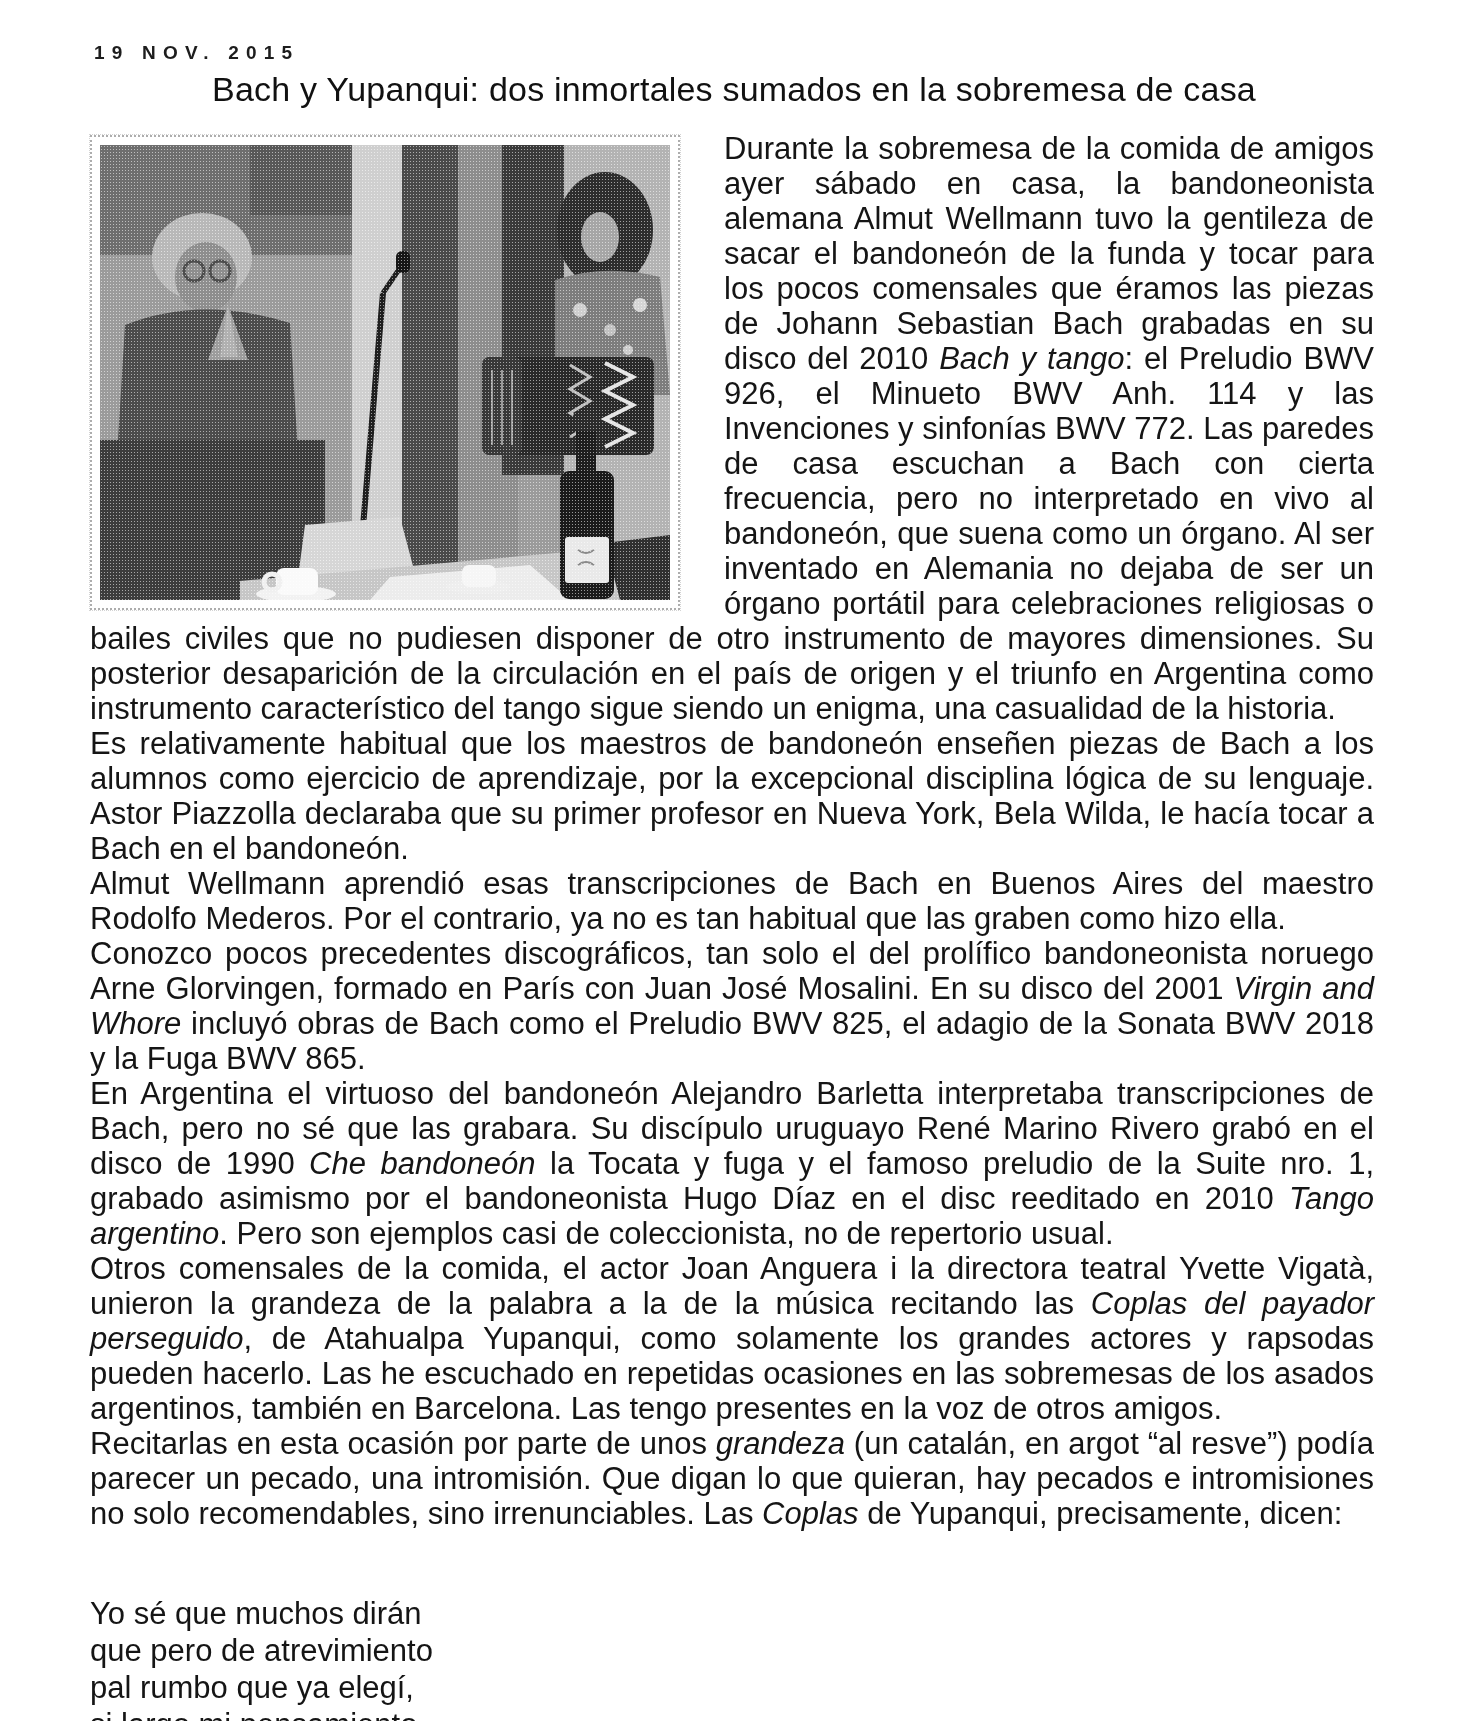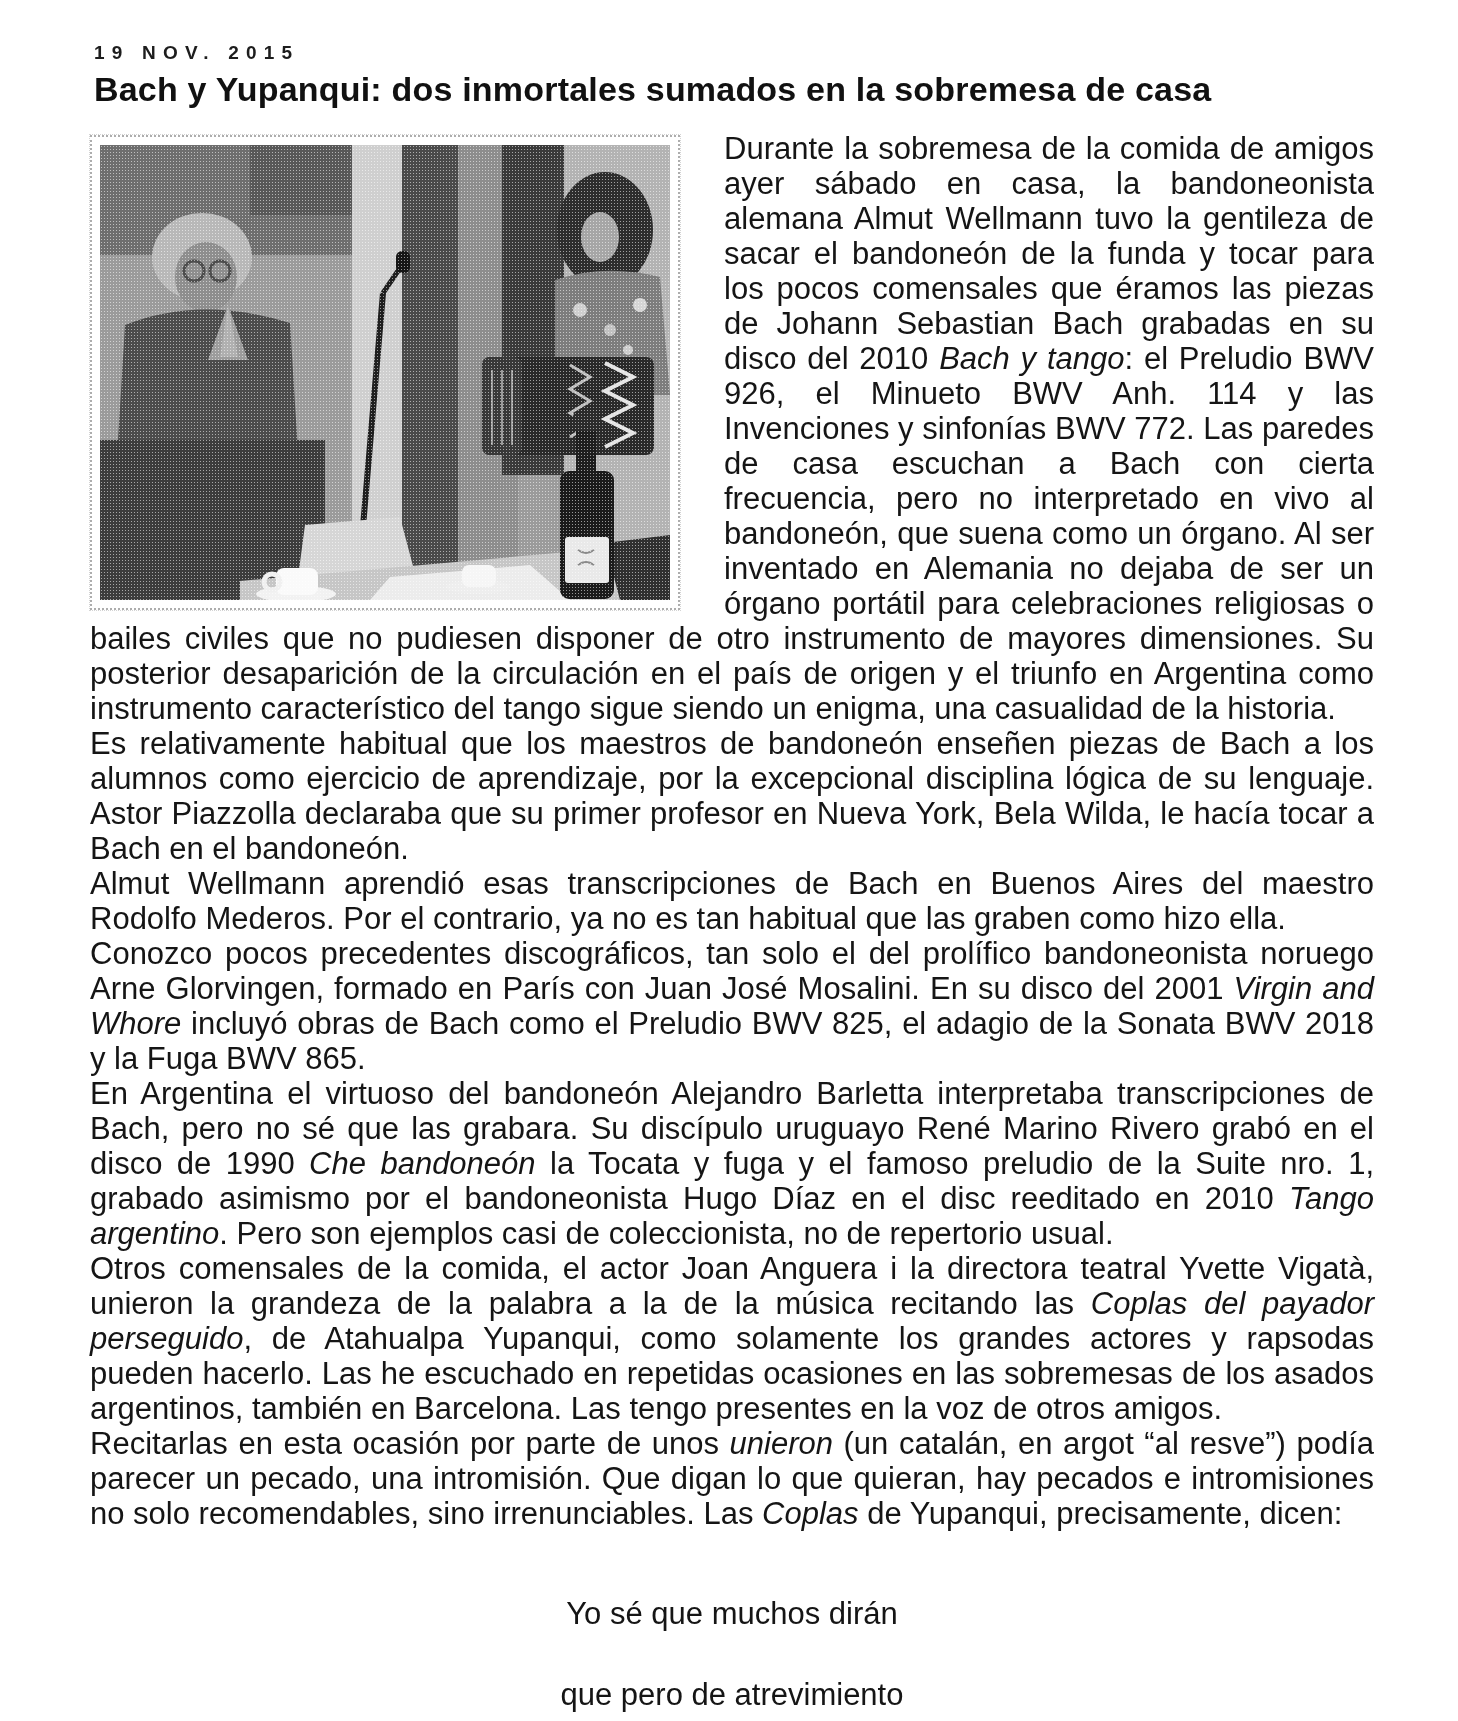--- a/index.html
+++ b/index.html
@@ -18,24 +18,25 @@
   }
   .date {
     font-size: 19px;
     font-weight: bold;
     letter-spacing: 0.38em;
     color: #1d1d1d;
     margin: 0 4px 6px 4px;
   }
   .title {
     font-size: 34px;
-    font-weight: bold;
+    font-weight: normal;
     color: #111;
     margin: 0 0 22px 4px;
     letter-spacing: 0.2px;
+    text-align: center;
   }
   .article-body {
     font-size: 31px;
     line-height: 35px;
     color: #151515;
   }
   .photo-frame {
     float: left;
     width: 570px;
     margin: 4px 44px 10px 0;
@@ -64,22 +65,21 @@
   .para {
     margin: 0;
     text-align: justify;
   }
   .para i { font-style: italic; }
   .poem {
     margin: 64px 0 58px 0;
   }
   .poem-line {
     line-height: 37px;
-    text-align: center;
-    margin-top: 44px;
+    text-align: left;
   }
 </style>
 </head>
 <body>
 
 <div class="page">
 
   <div class="date">19 NOV. 2015</div>
   <h1 class="title">Bach y Yupanqui: dos inmortales sumados en la sobremesa de casa</h1>
 
@@ -165,21 +165,21 @@
       </div>
     </div>
 
     <div id="paragraphs">
         <p class="para"><span>Durante la sobremesa de la comida de amigos ayer sábado en casa, la bandoneonista alemana Almut Wellmann tuvo la gentileza de sacar el bandoneón de la funda y tocar para los pocos comensales que éramos las piezas de Johann Sebastian Bach grabadas en su disco del 2010 </span><i>Bach y tango</i><span>: el Preludio BWV 926, el Minueto BWV Anh. 114 y las Invenciones y sinfonías BWV 772. Las paredes de casa escuchan a Bach con cierta frecuencia, pero no interpretado en vivo al bandoneón, que suena como un órgano. Al ser inventado en Alemania no dejaba de ser un órgano portátil para celebraciones religiosas o bailes civiles que no pudiesen disponer de otro instrumento de mayores dimensiones. Su posterior desaparición de la circulación en el país de origen y el triunfo en Argentina como instrumento característico del tango sigue siendo un enigma, una casualidad de la historia.</span></p>
         <p class="para"><span>Es relativamente habitual que los maestros de bandoneón enseñen piezas de Bach a los alumnos como ejercicio de aprendizaje, por la excepcional disciplina lógica de su lenguaje. Astor Piazzolla declaraba que su primer profesor en Nueva York, Bela Wilda, le hacía tocar a Bach en el bandoneón.</span></p>
         <p class="para"><span>Almut Wellmann aprendió esas transcripciones de Bach en Buenos Aires del maestro Rodolfo Mederos. Por el contrario, ya no es tan habitual que las graben como hizo ella.</span></p>
         <p class="para"><span>Conozco pocos precedentes discográficos, tan solo el del prolífico bandoneonista noruego Arne Glorvingen, formado en París con Juan José Mosalini. En su disco del 2001 </span><i>Virgin and Whore</i><span> incluyó obras de Bach como el Preludio BWV 825, el adagio de la Sonata BWV 2018 y la Fuga BWV 865.</span></p>
         <p class="para"><span>En Argentina el virtuoso del bandoneón Alejandro Barletta interpretaba transcripciones de Bach, pero no sé que las grabara. Su discípulo uruguayo René Marino Rivero grabó en el disco de 1990 </span><i>Che bandoneón</i><span> la Tocata y fuga y el famoso preludio de la Suite nro. 1, grabado asimismo por el bandoneonista Hugo Díaz en el disc reeditado en 2010 </span><i>Tango argentino</i><span>. Pero son ejemplos casi de coleccionista, no de repertorio usual.</span></p>
         <p class="para"><span>Otros comensales de la comida, el actor Joan Anguera i la directora teatral Yvette Vigatà, unieron la grandeza de la palabra a la de la música recitando las </span><i>Coplas del payador perseguido</i><span>, de Atahualpa Yupanqui, como solamente los grandes actores y rapsodas pueden hacerlo. Las he escuchado en repetidas ocasiones en las sobremesas de los asados argentinos, también en Barcelona. Las tengo presentes en la voz de otros amigos.</span></p>
-        <p class="para"><span>Recitarlas en esta ocasión por parte de unos </span><i>unieron</i><span> (un catalán, en argot “al resve”) podía parecer un pecado, una intromisión. Que digan lo que quieran, hay pecados e intromisiones no solo recomendables, sino irrenunciables. Las </span><i>Coplas</i><span> de Yupanqui, precisamente, dicen:</span></p>
+        <p class="para"><span>Recitarlas en esta ocasión por parte de unos </span><i>grandeza</i><span> (un catalán, en argot “al resve”) podía parecer un pecado, una intromisión. Que digan lo que quieran, hay pecados e intromisiones no solo recomendables, sino irrenunciables. Las </span><i>Coplas</i><span> de Yupanqui, precisamente, dicen:</span></p>
       </div>
 
     <div class="poem" id="poem">
         <div class="poem-line">Yo sé que muchos dirán</div>
         <div class="poem-line">que pero de atrevimiento</div>
         <div class="poem-line">pal rumbo que ya elegí,</div>
         <div class="poem-line">si largo mi pensamiento</div>
         <div class="poem-line">pero siempre he sido ansí:</div>
         <div class="poem-line">galopiador contra el viento.</div>
       </div>

